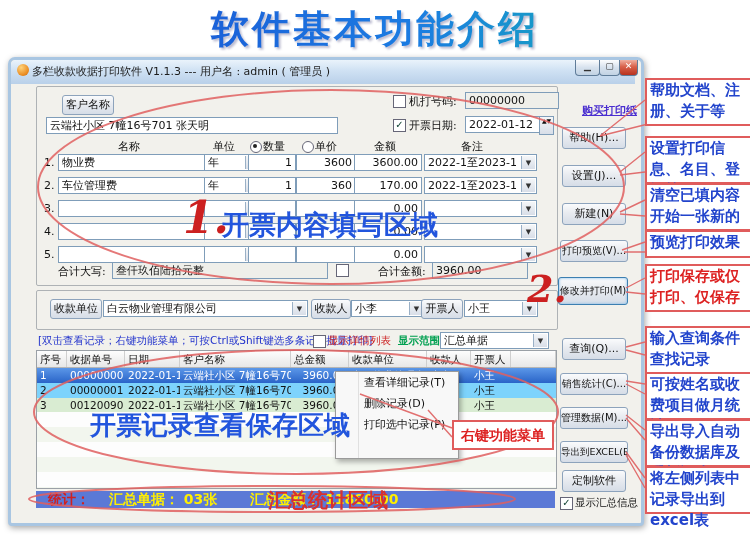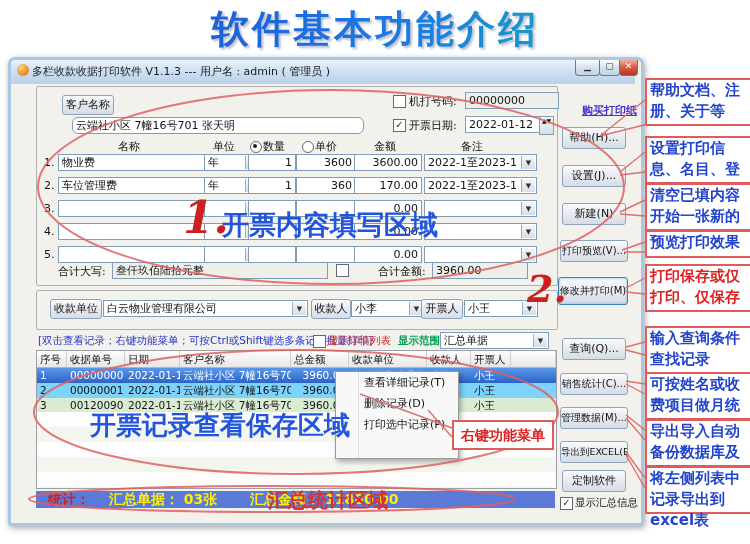--- a/index.html
+++ b/index.html
@@ -83,21 +83,21 @@
   <div class="abs app-icon"></div>
   <div class="abs title-text">多栏收款收据打印软件 V1.1.3 --- 用户名 : admin ( 管理员 )</div>
   <div class="abs winbtn" style="left:575px;width:23px;"><span>▁</span></div>
   <div class="abs winbtn" style="left:599px;width:19px;"><span>▢</span></div>
   <div class="abs winbtn close" style="left:619px;width:17px;"><span>✕</span></div>
 
   <div class="abs gbox" style="left:36px;top:86px;width:520px;height:198px;"></div>
   <div class="abs gbox" style="left:36px;top:290px;width:520px;height:38px;"></div>
 
   <div class="abs btn" style="left:62px;top:95px;width:50px;height:18px;">客户名称</div>
-  <div class="abs tbx" style="left:72px;top:117px;width:284px;height:15px;border-radius:6px;">云端社小区 7幢16号701 张天明</div>
+  <div class="abs tbx" style="left:46px;top:117px;width:284px;height:15px;">云端社小区 7幢16号701 张天明</div>
 
   <div class="abs chk" style="left:393px;top:95px;"></div>
   <div class="abs lbl" style="left:409px;top:94px;">机打号码:</div>
   <div class="abs tbx dis" style="left:465px;top:92px;width:86px;height:15px;">00000000</div>
   <div class="abs chk" style="left:393px;top:119px;">✓</div>
   <div class="abs lbl" style="left:409px;top:118px;">开票日期:</div>
   <div class="abs tbx" style="left:465px;top:116px;width:72px;height:15px;">2022-01-12</div>
   <div class="abs" style="left:539px;top:116px;width:13px;height:17px;border:1px solid #7f9db9;background:linear-gradient(#f4f6f8,#d8dee8);font-size:6px;text-align:center;line-height:8px;"><span>▲</span><span>▼</span></div>
 
   <div class="abs lbl" style="left:118px;top:139px;">名称</div>

